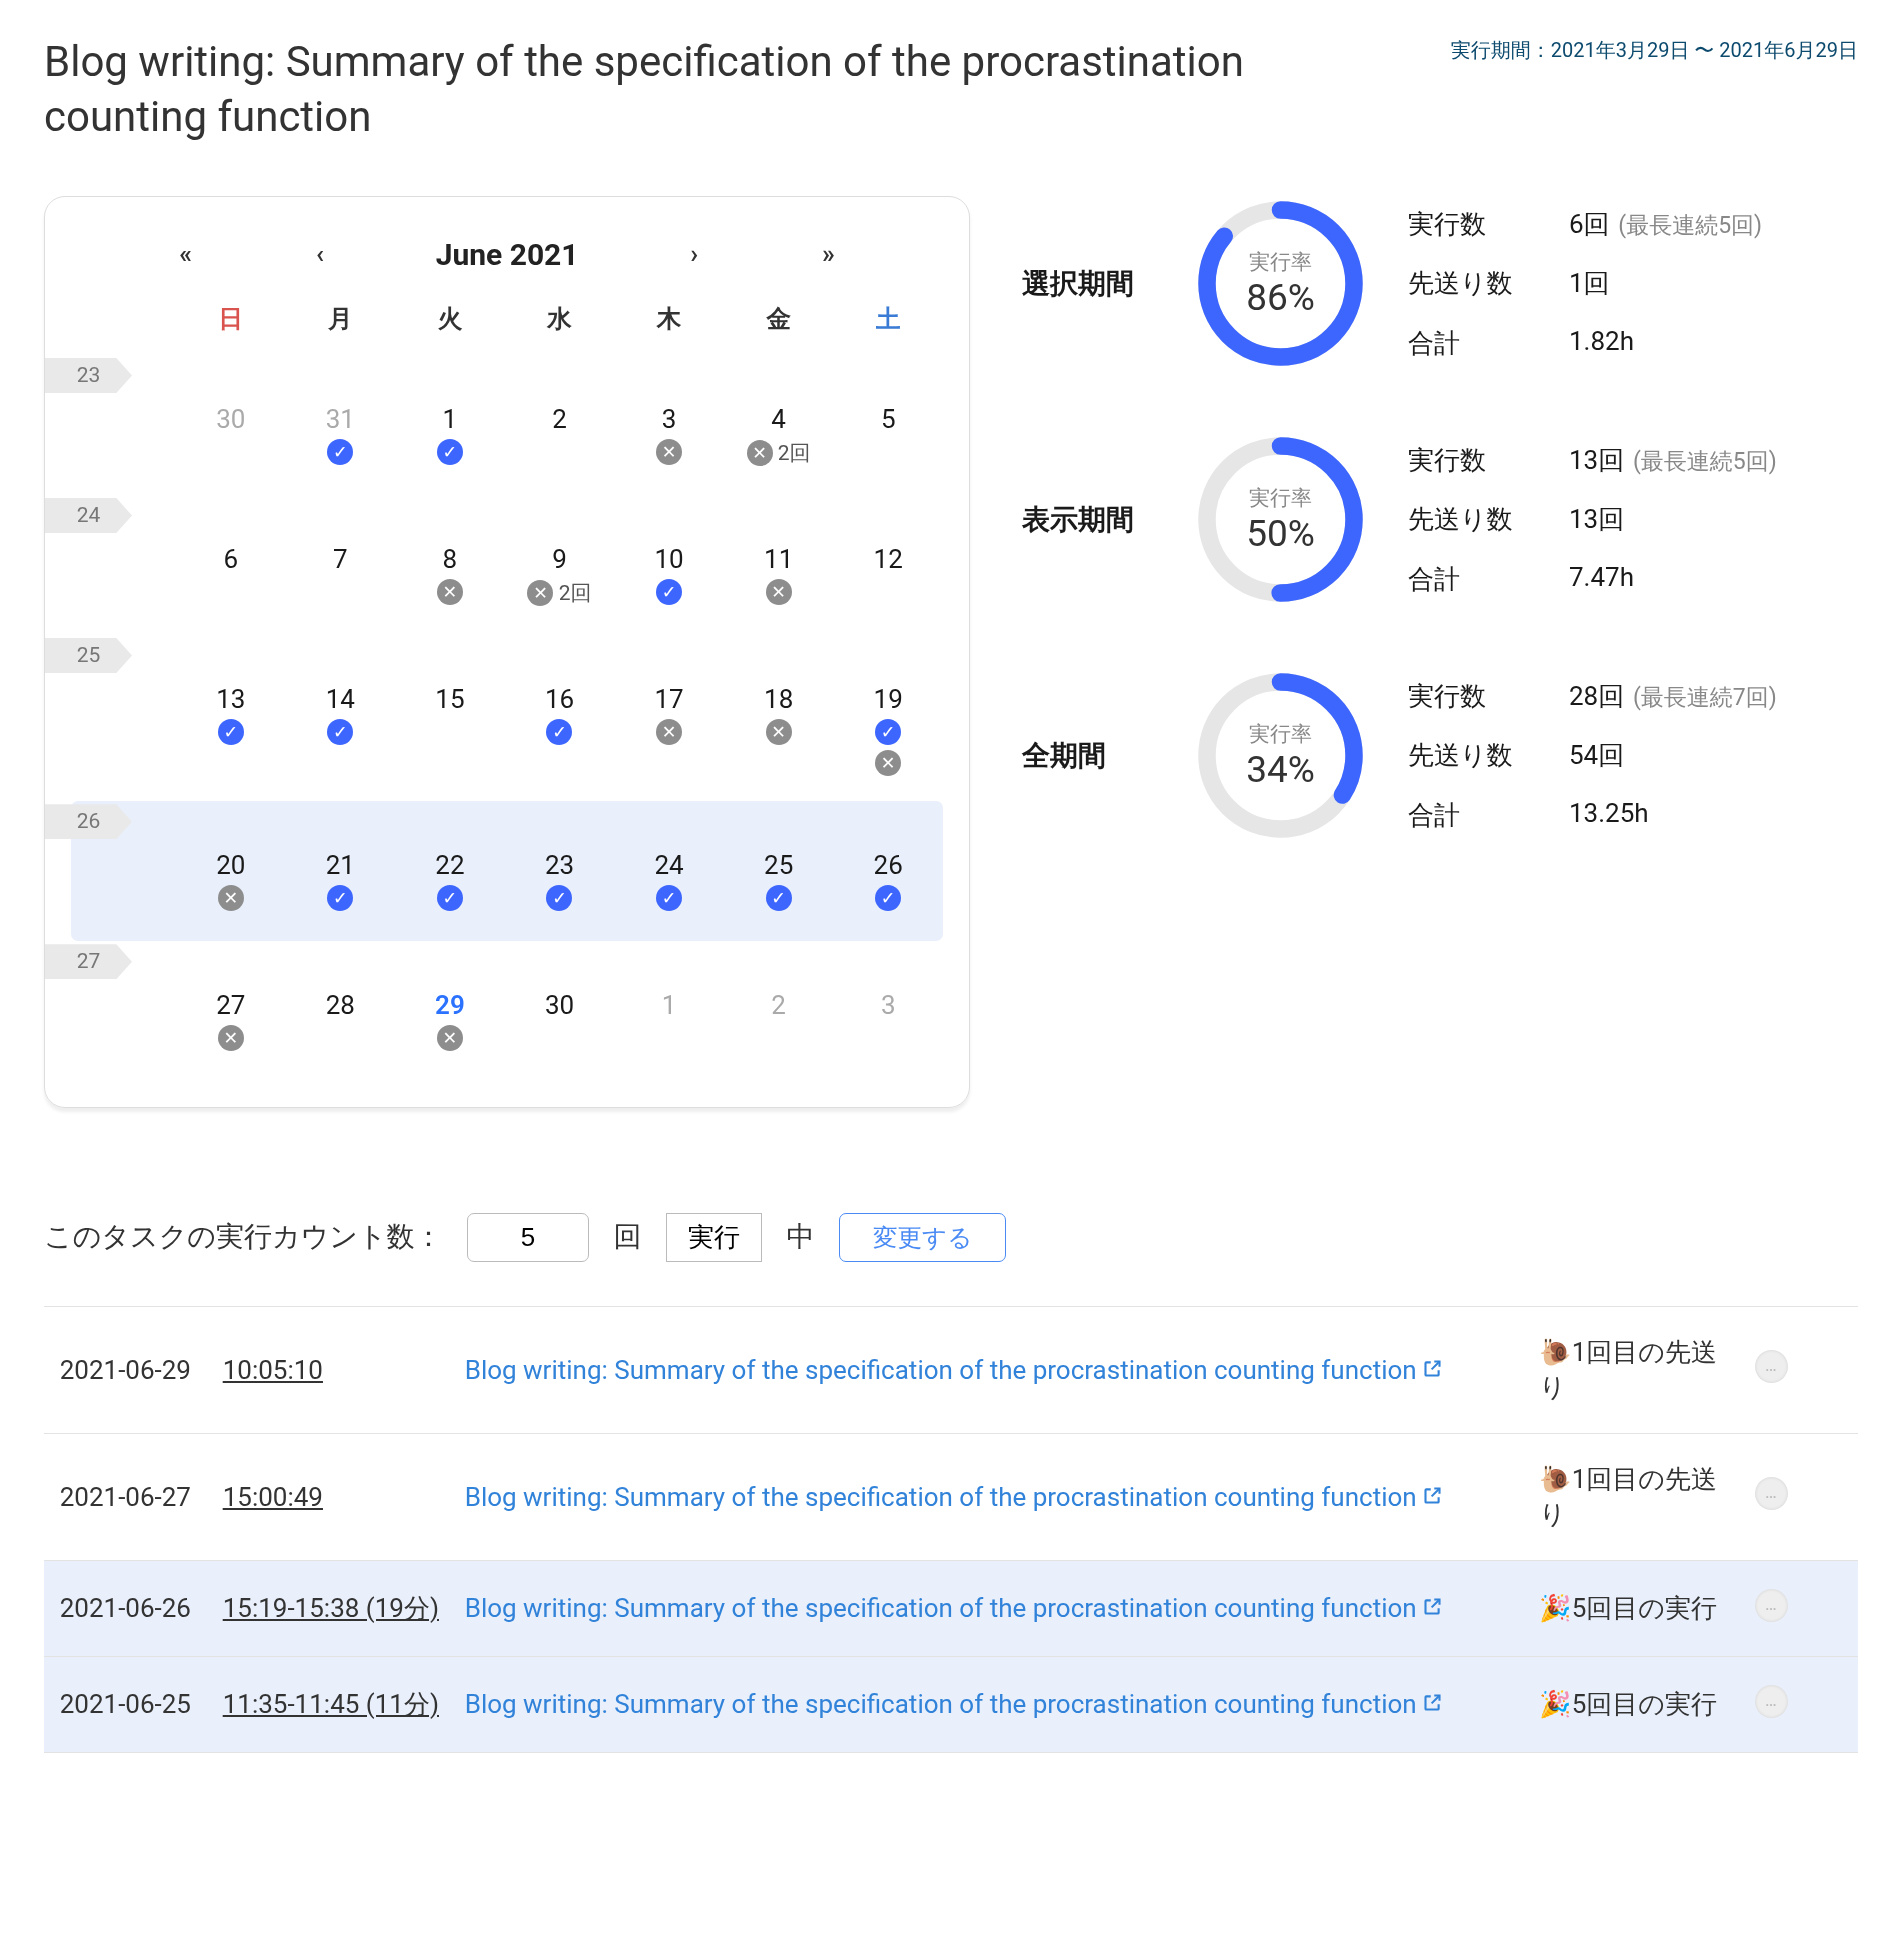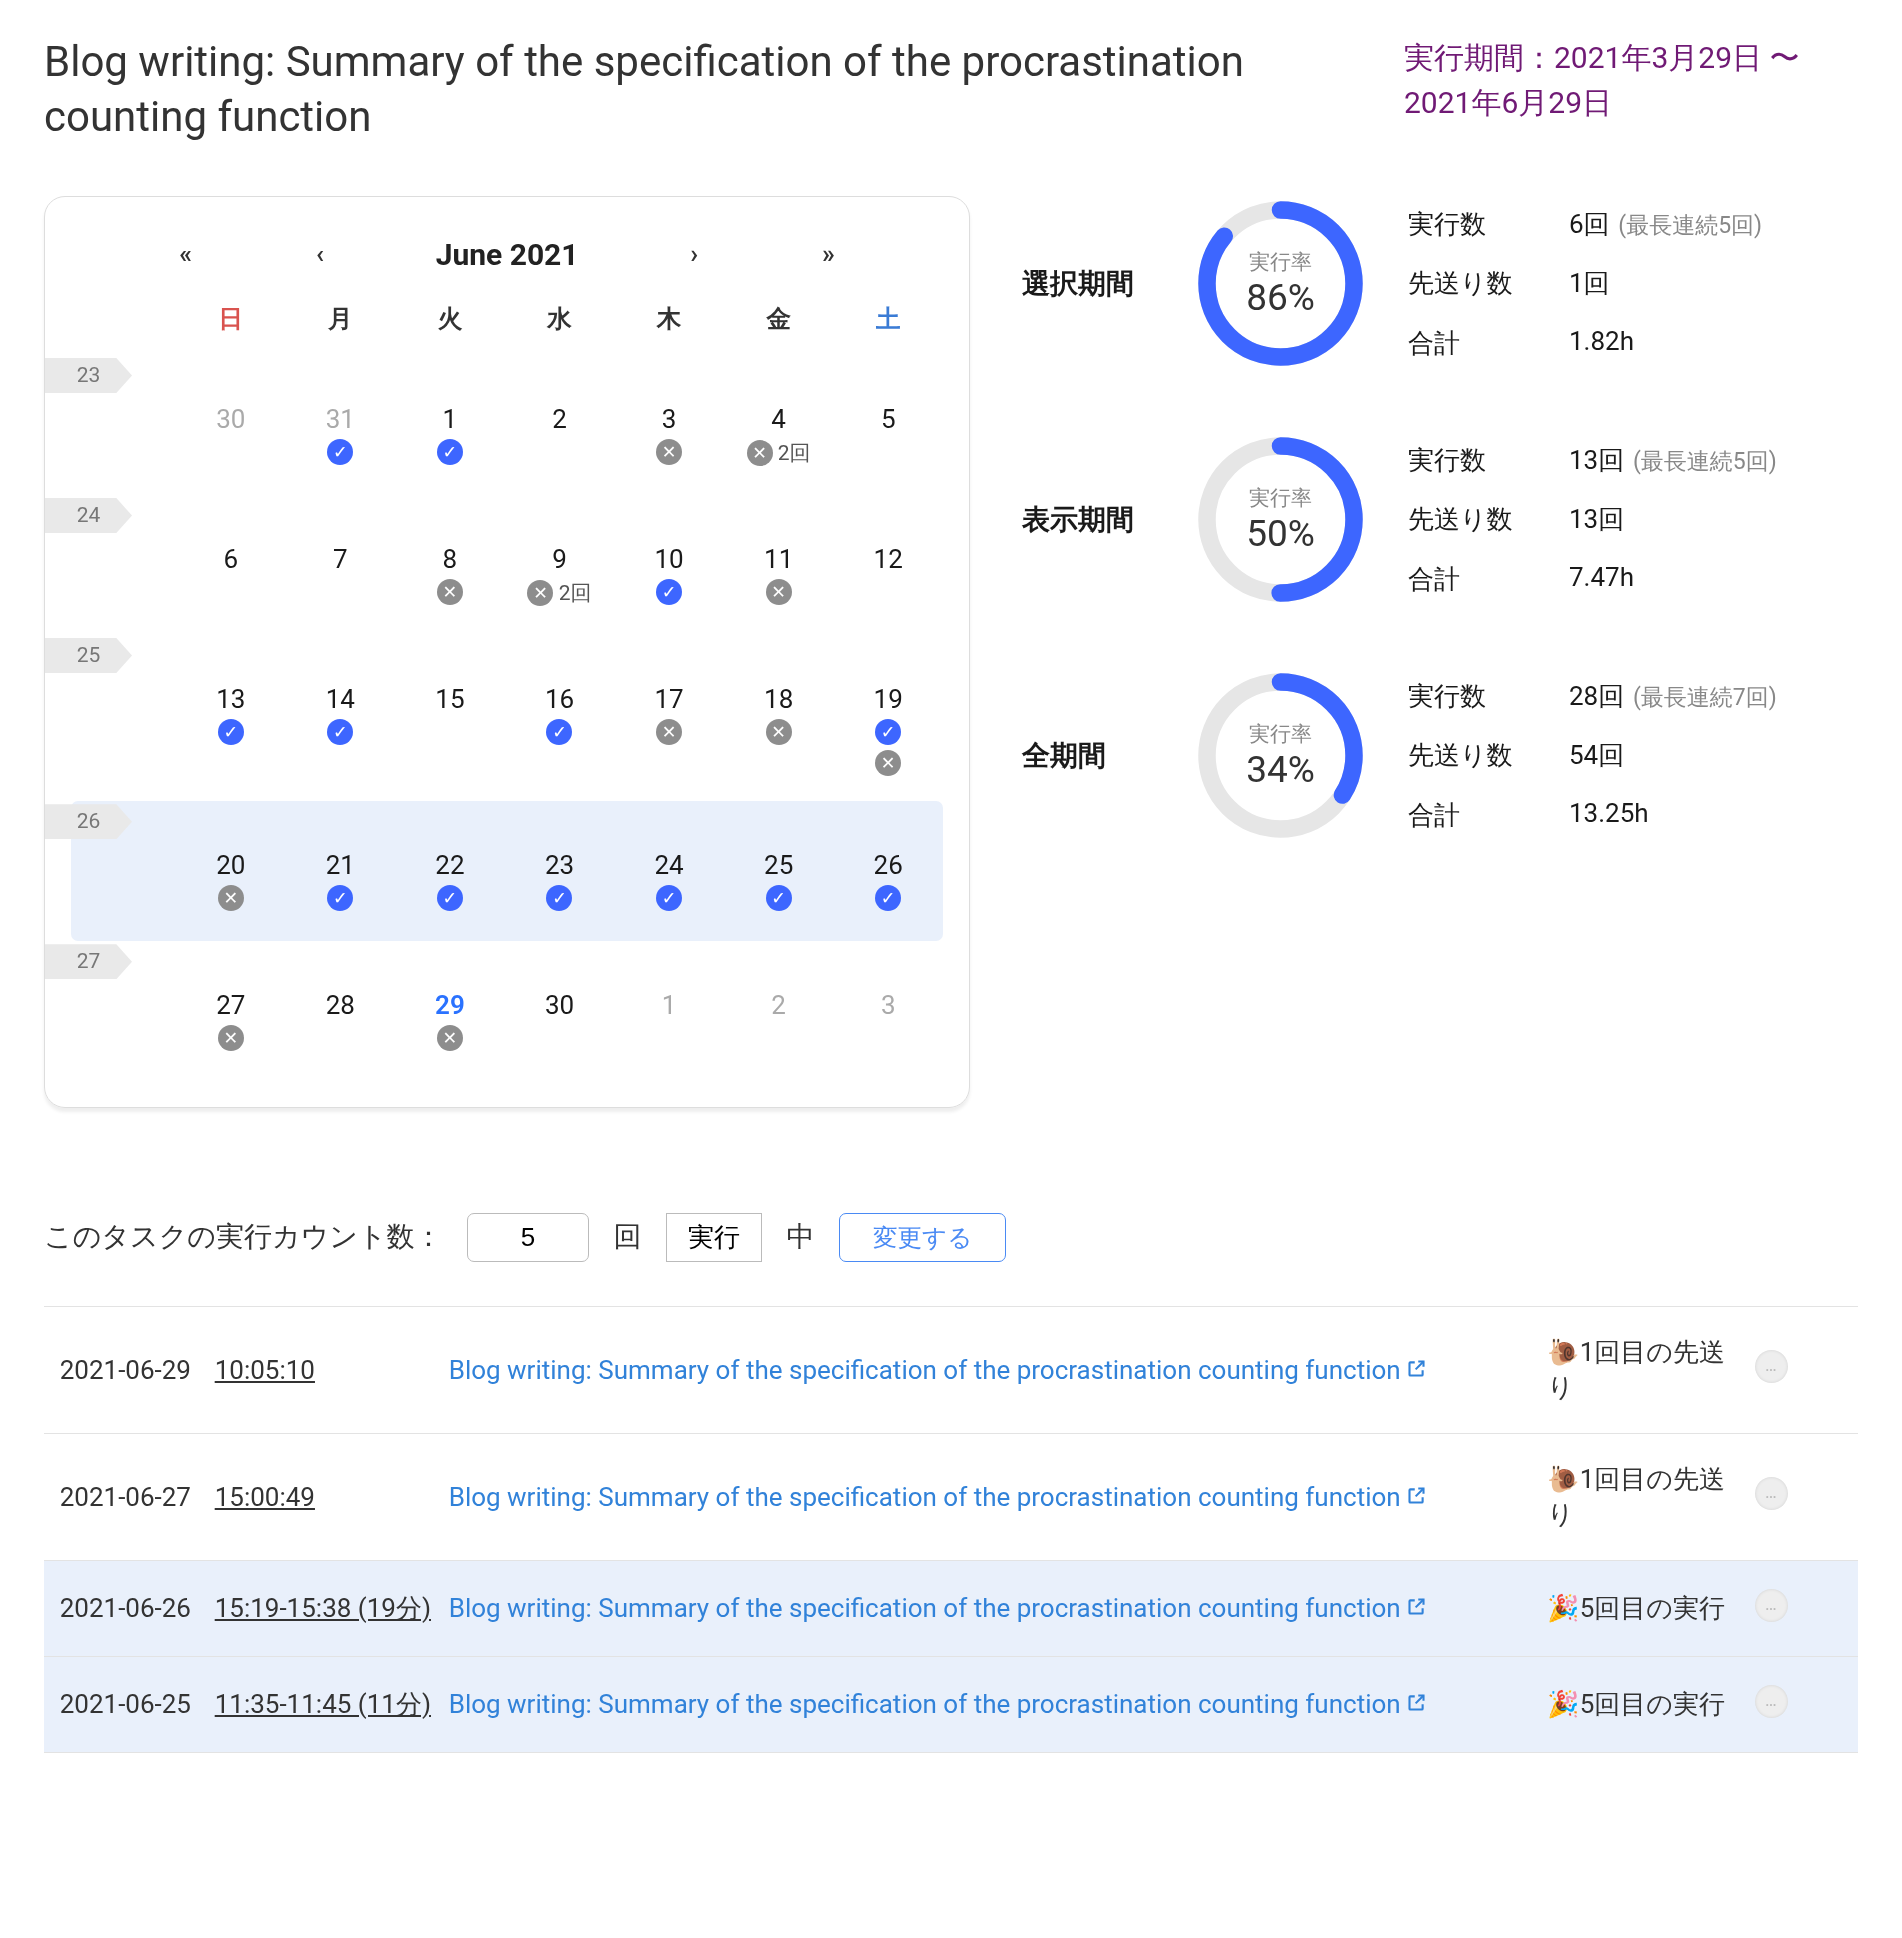--- a/index.html
+++ b/index.html
@@ -5,21 +5,21 @@
   * { box-sizing: border-box; margin: 0; padding: 0; }
   body {
     font-family: -apple-system, BlinkMacSystemFont, "Segoe UI", Roboto, "Helvetica Neue", Arial, sans-serif;
     color: #333;
     background: #fff;
     padding: 35px 44px;
     width: 1902px;
   }
   .header { display: flex; justify-content: space-between; align-items: flex-start; margin-bottom: 52px; }
   .page-title { font-size: 42px; font-weight: 400; color: #333; max-width: 1223px; line-height: 1.3; }
-  .period { font-size: 30px; color: #701a75; max-width: 454px; line-height: 1.5; }
+  .period { font-size: 20px; color: #0c4a6e; max-width: 454px; line-height: 1.5; }
 
   .top-row { display: flex; gap: 52px; align-items: flex-start; }
 
   .calendar-card {
     border: 0.9px solid #ddd;
     border-radius: 21px;
     padding: 35px 26px 26px 26px;
     width: 926px;
     box-shadow: 0 3.5px 3.5px rgba(0,0,0,0.07);
     position: relative;
@@ -78,21 +78,21 @@
   .mid-controls select {
     border: 0.9px solid #bbb; border-radius: 0; height: 49px; padding: 0 21px;
     font-size: 26px; background: #fff; appearance: none;
   }
   .btn-outline {
     border: 0.9px solid #4a8af4; color: #4a8af4; background: #fff;
     border-radius: 7px; height: 49px; padding: 0 33px; font-size: 24.5px; cursor: pointer;
   }
 
   .log-table { width: 100%; }
-  .log-row { display: grid; grid-template-columns: 148px 227px 1fr 201px 87px; gap: 7px; padding: 28px 15.7px; border-top: 0.9px solid #e3e3e3; font-size: 26px; align-items: center; }
+  .log-row { display: grid; grid-template-columns: 148px 227px 1fr 201px 87px; gap: 15px; padding: 28px 15.7px; border-top: 0.9px solid #e3e3e3; font-size: 26px; align-items: center; }
   .log-row.hl { background: #e9f0fb; }
   .log-row:last-child { border-bottom: 0.9px solid #e3e3e3; }
   .log-date { color: #333; }
   .log-time { color: #333; text-decoration: underline; }
   .log-title a { color: #3182d9; text-decoration: none; }
   .ext-icon { display: inline-block; margin-left: 5.2px; }
   .log-status { color: #333; }
   .bubble {
     width: 33px; height: 33px; border-radius: 50%; background: #eee;
     position: relative; display: inline-block;

